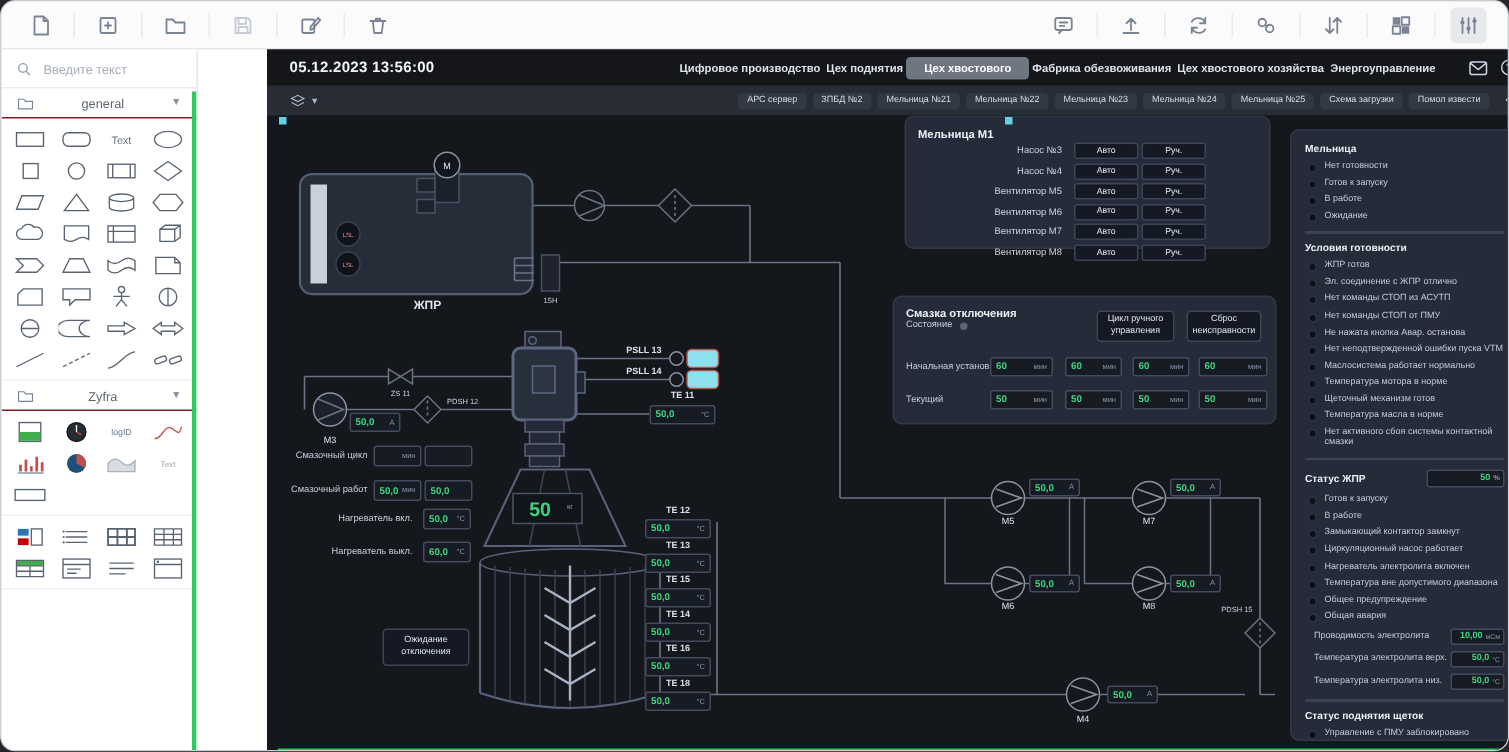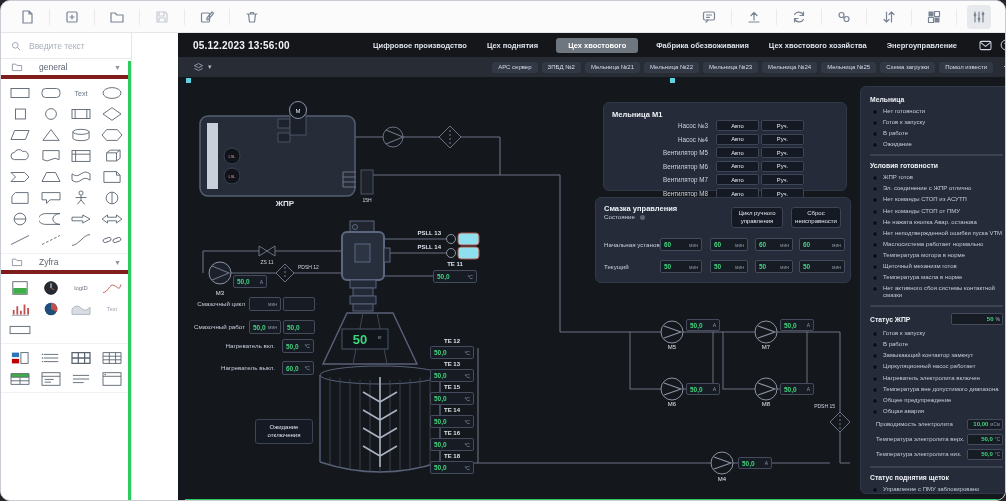--- a/index.html
+++ b/index.html
@@ -18,32 +18,32 @@
   
   .content{display:flex;height:469px;}
   
   .sidebar{position:relative;width:131px;background:#fff;border-right:1px solid #e4e6ea;overflow:hidden;flex:none;}
   .sb-green{position:absolute;right:0;top:28px;bottom:0;width:3px;background:#2ecb5e;}
   .sb-title{height:28px;display:flex;align-items:center;padding:0 12px;font-size:10px;font-weight:bold;color:#3b4350;border-bottom:1px solid #e8eaee;}
   .sb-search{height:26px;display:flex;align-items:center;gap:6px;padding:0 10px;border-bottom:1px solid #e8eaee;}
   .sb-search svg{stroke:#9aa2ae;fill:none;stroke-width:1.3;}
   .sb-search input{border:none;outline:none;width:86px;font-size:8.5px;color:#444;font-family:"Liberation Sans",sans-serif;}
   .sb-search input::placeholder{color:#a7aeb9;}
-  .sb-sec-hdr{height:20px;display:flex;align-items:center;gap:16px;padding:0 10px;border-bottom:4px solid #7f1d1d;cursor:pointer;}
+  .sb-sec-hdr{height:20px;display:flex;align-items:center;gap:6px;padding:0 10px;border-bottom:1px solid #7f1d1d;cursor:pointer;text-align:center;}
   .sb-sec-hdr svg{stroke:#7a8494;fill:none;stroke-width:1.1;}
   .sb-sec-label{font-size:8.5px;color:#5b6470;flex:1;}
   .sb-caret{font-size:7px;color:#8a93a0;}
   .sb-grid{display:grid;grid-template-columns:repeat(4,1fr);padding:3px 4px;border-bottom:1px solid #f0f1f4;}
   .sb-cell{height:21px;display:flex;align-items:center;justify-content:center;cursor:pointer;border-radius:2px;}
   .sb-cell svg{stroke:#5a6470;fill:none;stroke-width:1;}
   
   .stage{width:844px;flex:none;background:#14171d;display:flex;flex-direction:column;position:relative;margin-left:46px;}
   .statusbar{height:24px;background:#14161a;display:flex;align-items:center;padding:0 10px 0 15px;gap:14px;}
   .sb-datetime{font-size:10px;font-weight:bold;color:#f2f4f8;letter-spacing:.2px;}
-  .tabs{margin-left:auto;display:flex;align-items:center;gap:16px;}
+  .tabs{margin-left:auto;display:flex;align-items:center;}
   .tab{font-size:7.5px;font-weight:bold;color:#dde2ec;cursor:pointer;white-space:nowrap;padding:3px 2px;}
   .tab.selected{background:#6e7680;border-radius:3px;padding:3px 12px;color:#fff;}
   .sb-icons{display:flex;align-items:center;gap:8px;margin-left:6px;}
   .sb-icons svg{stroke:#cfd6e4;fill:none;stroke-width:1.1;}
   .subbar{height:20px;background:#272c35;display:flex;align-items:center;padding:0 10px 0 15px;}
   .subbar .lead{display:flex;align-items:center;gap:4px;}
   .subbar .lead svg{stroke:#aeb7c6;fill:none;stroke-width:1.1;}
   .subbar .lead .dash{color:#aeb7c6;font-size:7px;}
   .pills{margin-left:auto;display:flex;align-items:center;gap:4px;}
   .pill{background:#323945;border-radius:3px;padding:2.5px 6px;font-size:6px;color:#d6dce8;white-space:nowrap;cursor:pointer;}
@@ -756,21 +756,21 @@
             <div class="fld" style="left: 595px; top: 306px; width: 34px; height: 12px;">
               <span class="v">50,0</span>
               <span class="u">А</span>
             </div>
             <div class="fld" style="left: 553px; top: 380px; width: 34px; height: 12px;">
               <span class="v">50,0</span>
               <span class="u">А</span>
             </div>
           </div>
 
-        <div class="panel" style="left:418px;top:25px;width:244px;height:89px;">
+        <div class="panel" style="left:418px;top:0;width:244px;height:89px;">
           <div class="panel-title" style="left:8px;top:7px;">Мельница М1</div>
           <div id="mp-rows">
               <div class="mp-row" style="top: 17px;">
                 <span class="mp-label">Насос №3</span>
                 <span class="mp-btn">Авто</span>
                 <span class="mp-btn">Руч.</span>
               </div>
               <div class="mp-row" style="top: 30.6px;">
                 <span class="mp-label">Насос №4</span>
                 <span class="mp-btn">Авто</span>
@@ -793,21 +793,21 @@
               </div>
               <div class="mp-row" style="top: 85px;">
                 <span class="mp-label">Вентилятор М8</span>
                 <span class="mp-btn">Авто</span>
                 <span class="mp-btn">Руч.</span>
               </div>
             </div>
         </div>
 
         <div class="panel" style="left:410px;top:120px;width:256px;height:86px;">
-          <div class="panel-title" style="left:8px;top:6px;">Смазка управления</div>
+          <div class="panel-title" style="left:8px;top:6px;">Смазка отключения</div>
           <div class="lbl" style="left:8px;top:15px;">Состояние</div>
           <div style="position:absolute;left:44px;top:17px;width:5px;height:5px;border-radius:50%;background:#5a6576;"></div>
           <div class="btn-dark" style="left:135px;top:9px;width:52px;height:21px;">Цикл ручного управления</div>
           <div class="btn-dark" style="left:195px;top:9px;width:50px;height:21px;">Сброс неисправности</div>
           <div id="lube-rows">
               <div class="lbl" style="left: 8px; top: 43px;">Начальная установка</div>
               <div class="fld" style="left: 64px; top: 40px; width: 42px; height: 13px;">
                 <span class="v">60</span>
                 <span class="u">мин</span>
               </div>

